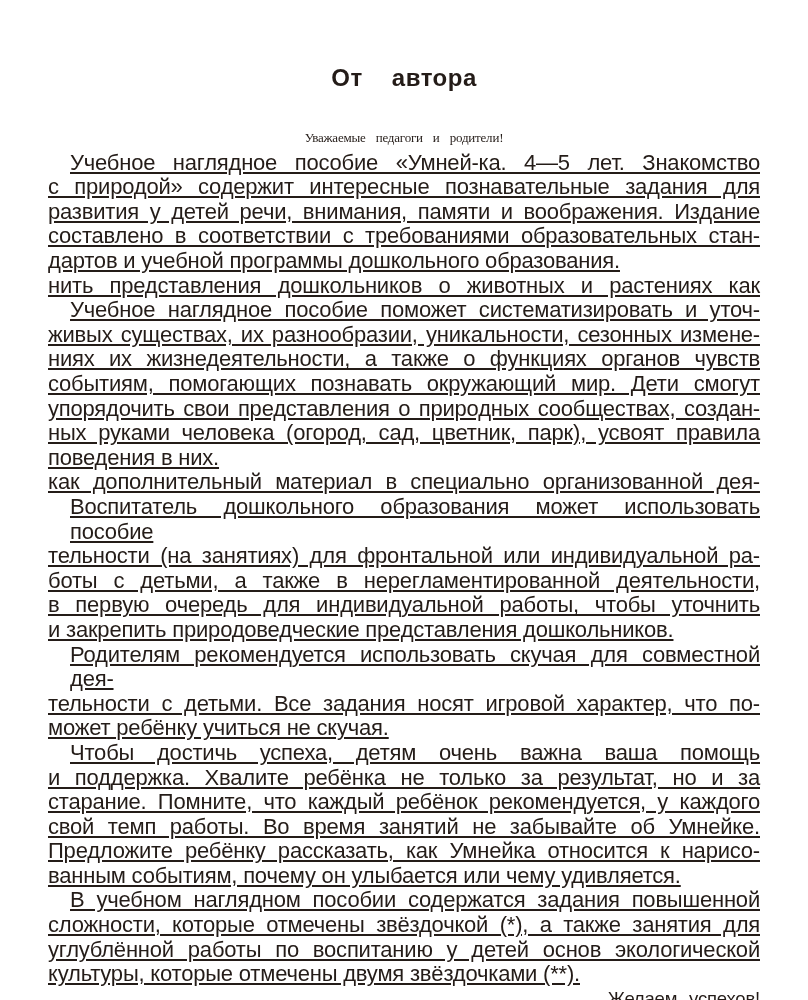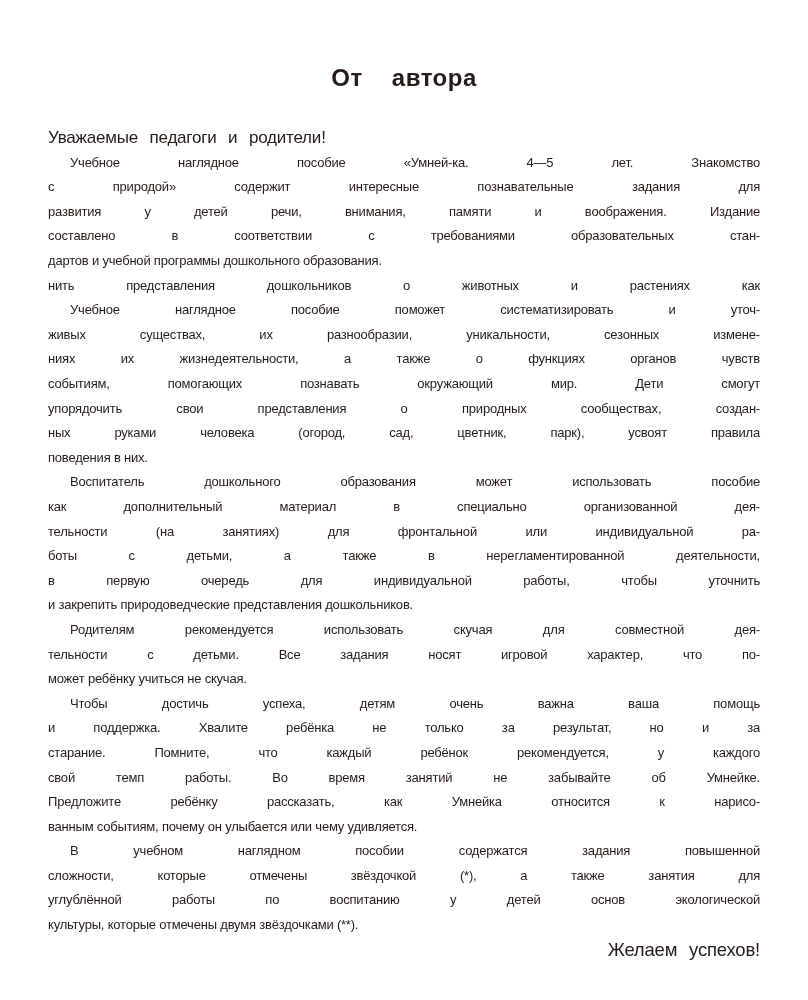--- a/index.html
+++ b/index.html
@@ -22,29 +22,32 @@
   .page-title {
     text-align: center;
     font-size: 24px;
     font-weight: bold;
     letter-spacing: 0.5px;
     word-spacing: 22px;
     margin-bottom: 34px;
     color: #241c18;
   }
   .salutation {
-    font-size: 17px;
+    text-align: center;
+    font-size: 13px;
     line-height: 24.6px;
     word-spacing: 7px;
     letter-spacing: -0.2px;
+    font-family: Liberation Serif, serif;
   }
   .paragraphs {
-    font-size: 13px;
+    font-size: 22px;
     line-height: 24.6px;
     letter-spacing: -0.2px;
+    text-decoration: underline;
   }
   .para {
     margin: 0;
   }
   .line {
     white-space: normal;
     text-align: justify;
     text-align-last: left;
   }
   .line.just {
@@ -79,22 +82,22 @@
         <div class="line just">нить представления дошкольников о животных и растениях как</div>
         <div class="line first just">Учебное наглядное пособие поможет систематизировать и уточ-</div>
         <div class="line just">живых существах, их разнообразии, уникальности, сезонных измене-</div>
         <div class="line just">ниях их жизнедеятельности, а также о функциях органов чувств</div>
         <div class="line just">событиям, помогающих познавать окружающий мир. Дети смогут</div>
         <div class="line just">упорядочить свои представления о природных сообществах, создан-</div>
         <div class="line just">ных руками человека (огород, сад, цветник, парк), усвоят правила</div>
         <div class="line">поведения в них.</div>
       </div>
       <div class="para">
+        <div class="line just">как дополнительный материал в специально организованной дея-</div>
         <div class="line first just">Воспитатель дошкольного образования может использовать пособие</div>
-        <div class="line just">как дополнительный материал в специально организованной дея-</div>
         <div class="line just">тельности (на занятиях) для фронтальной или индивидуальной ра-</div>
         <div class="line just">боты с детьми, а также в нерегламентированной деятельности,</div>
         <div class="line just">в первую очередь для индивидуальной работы, чтобы уточнить</div>
         <div class="line">и закрепить природоведческие представления дошкольников.</div>
       </div>
       <div class="para">
         <div class="line first just">Родителям рекомендуется использовать скучая для совместной дея-</div>
         <div class="line just">тельности с детьми. Все задания носят игровой характер, что по-</div>
         <div class="line">может ребёнку учиться не скучая.</div>
       </div>

